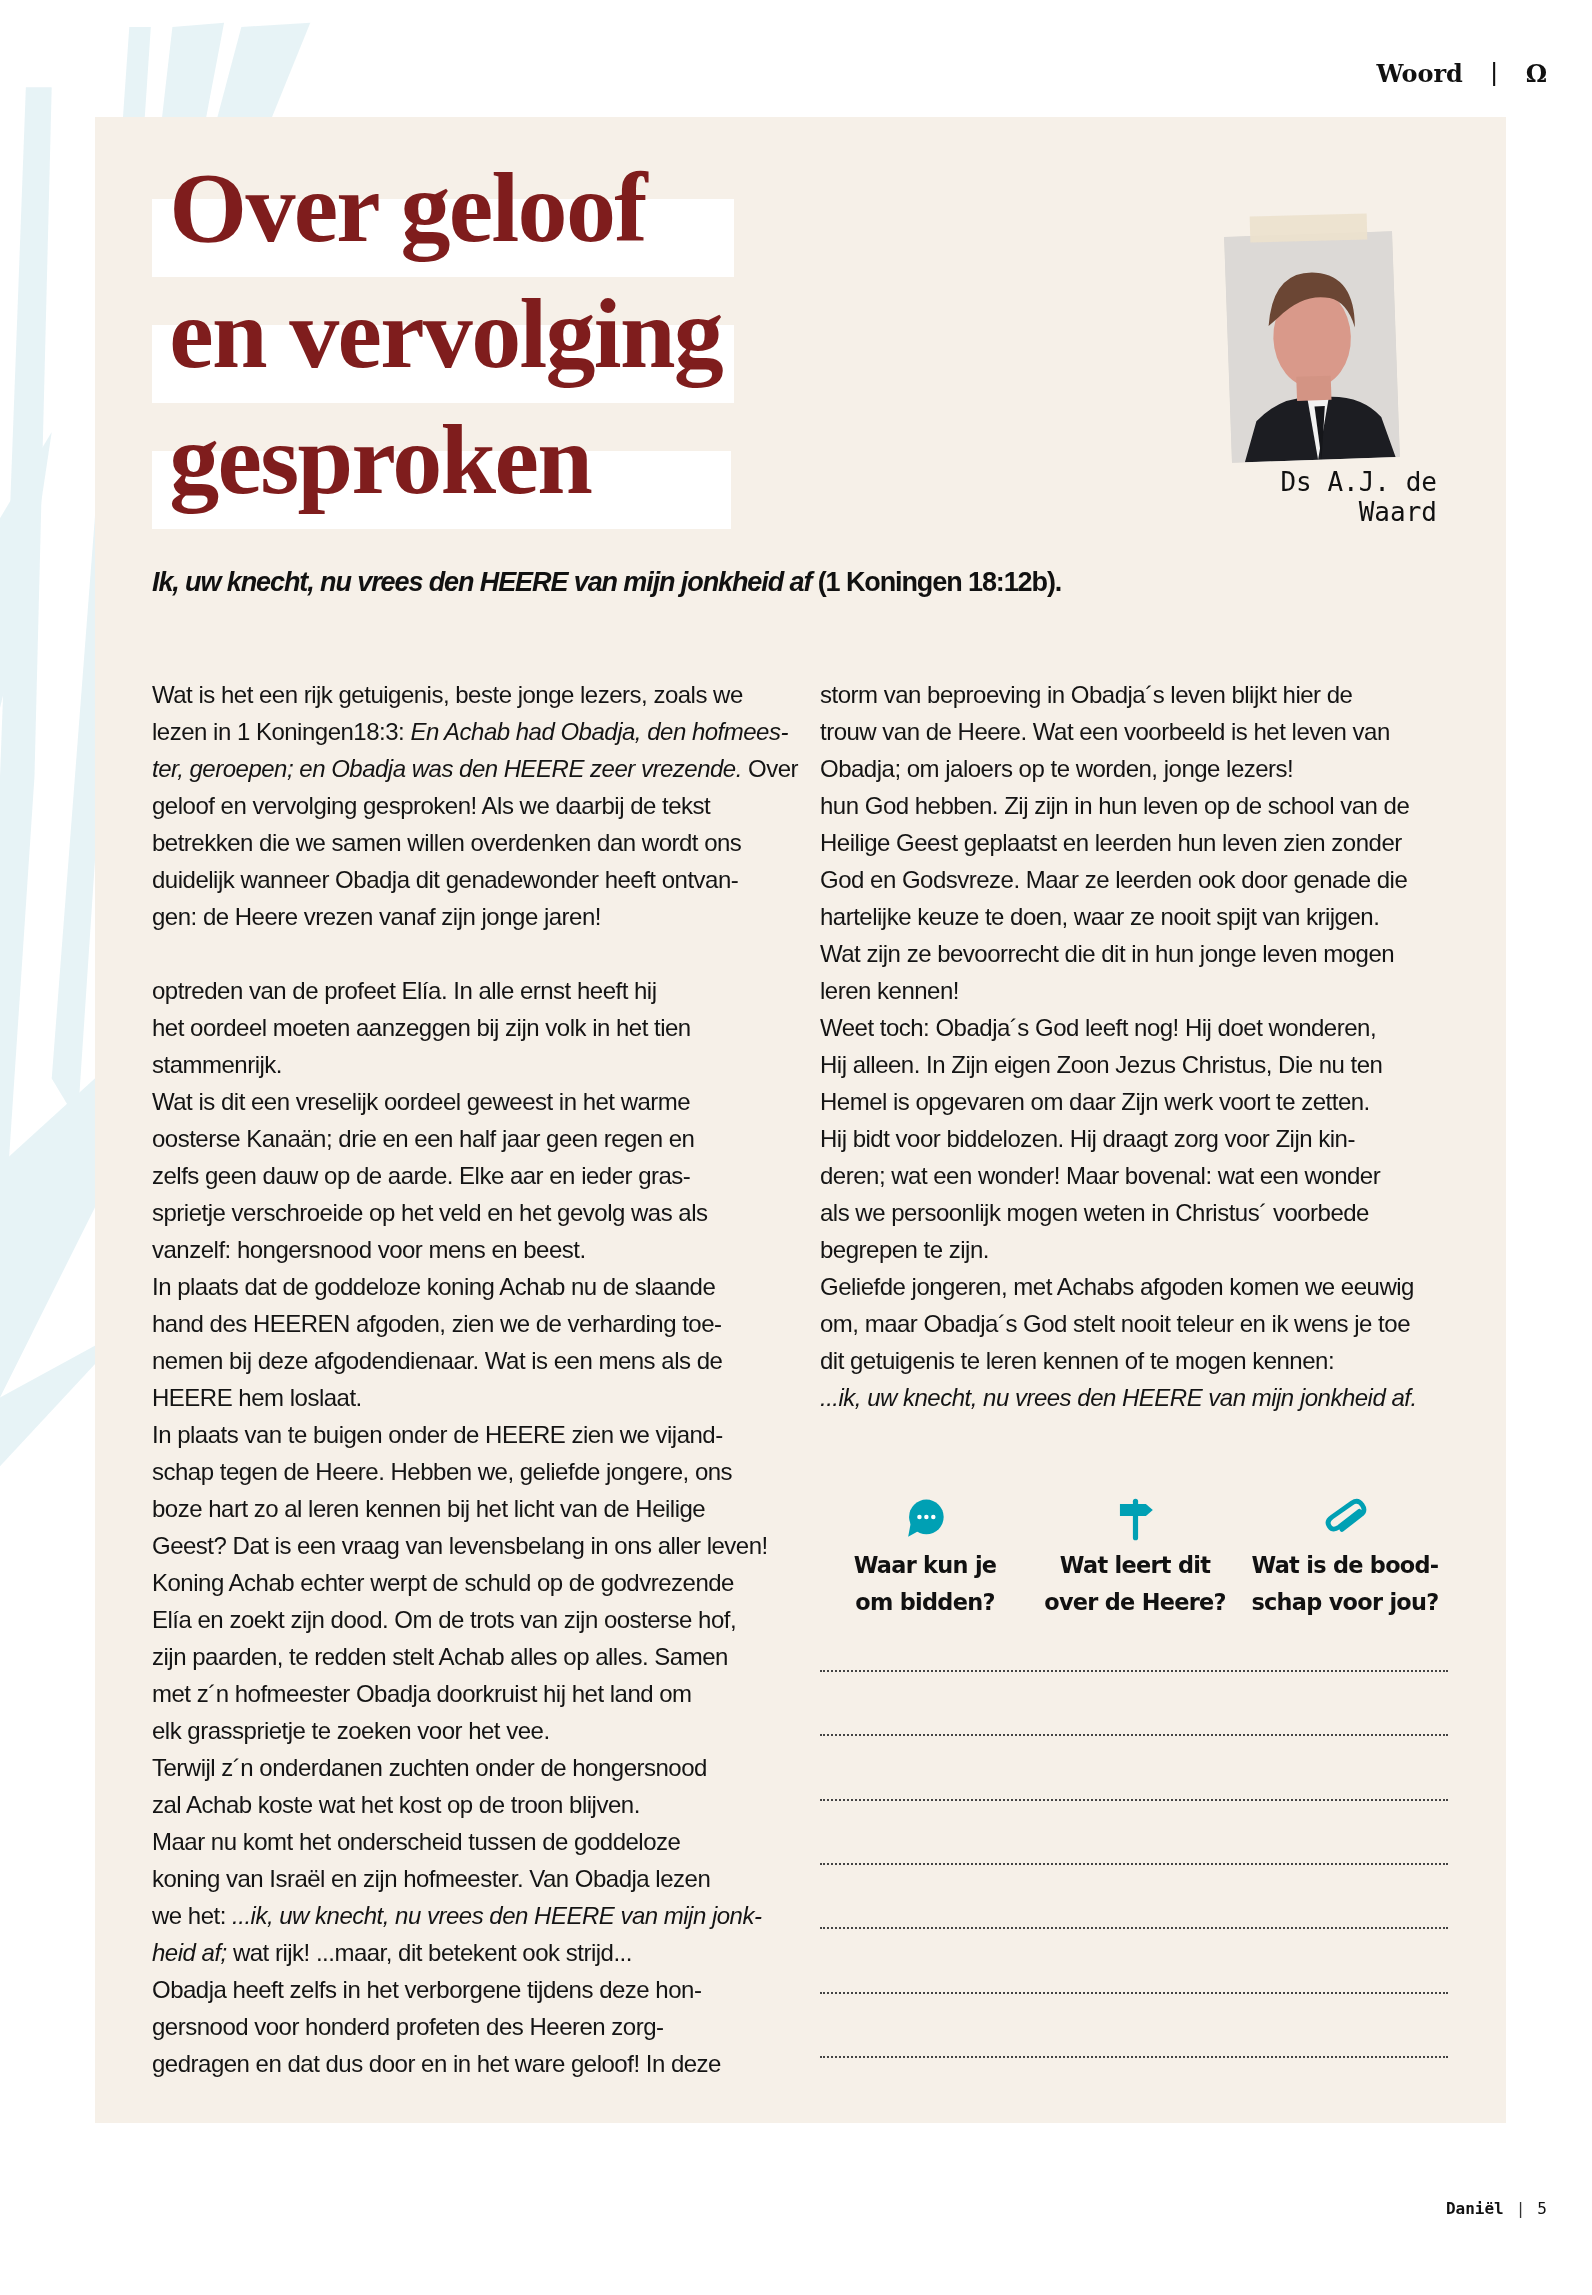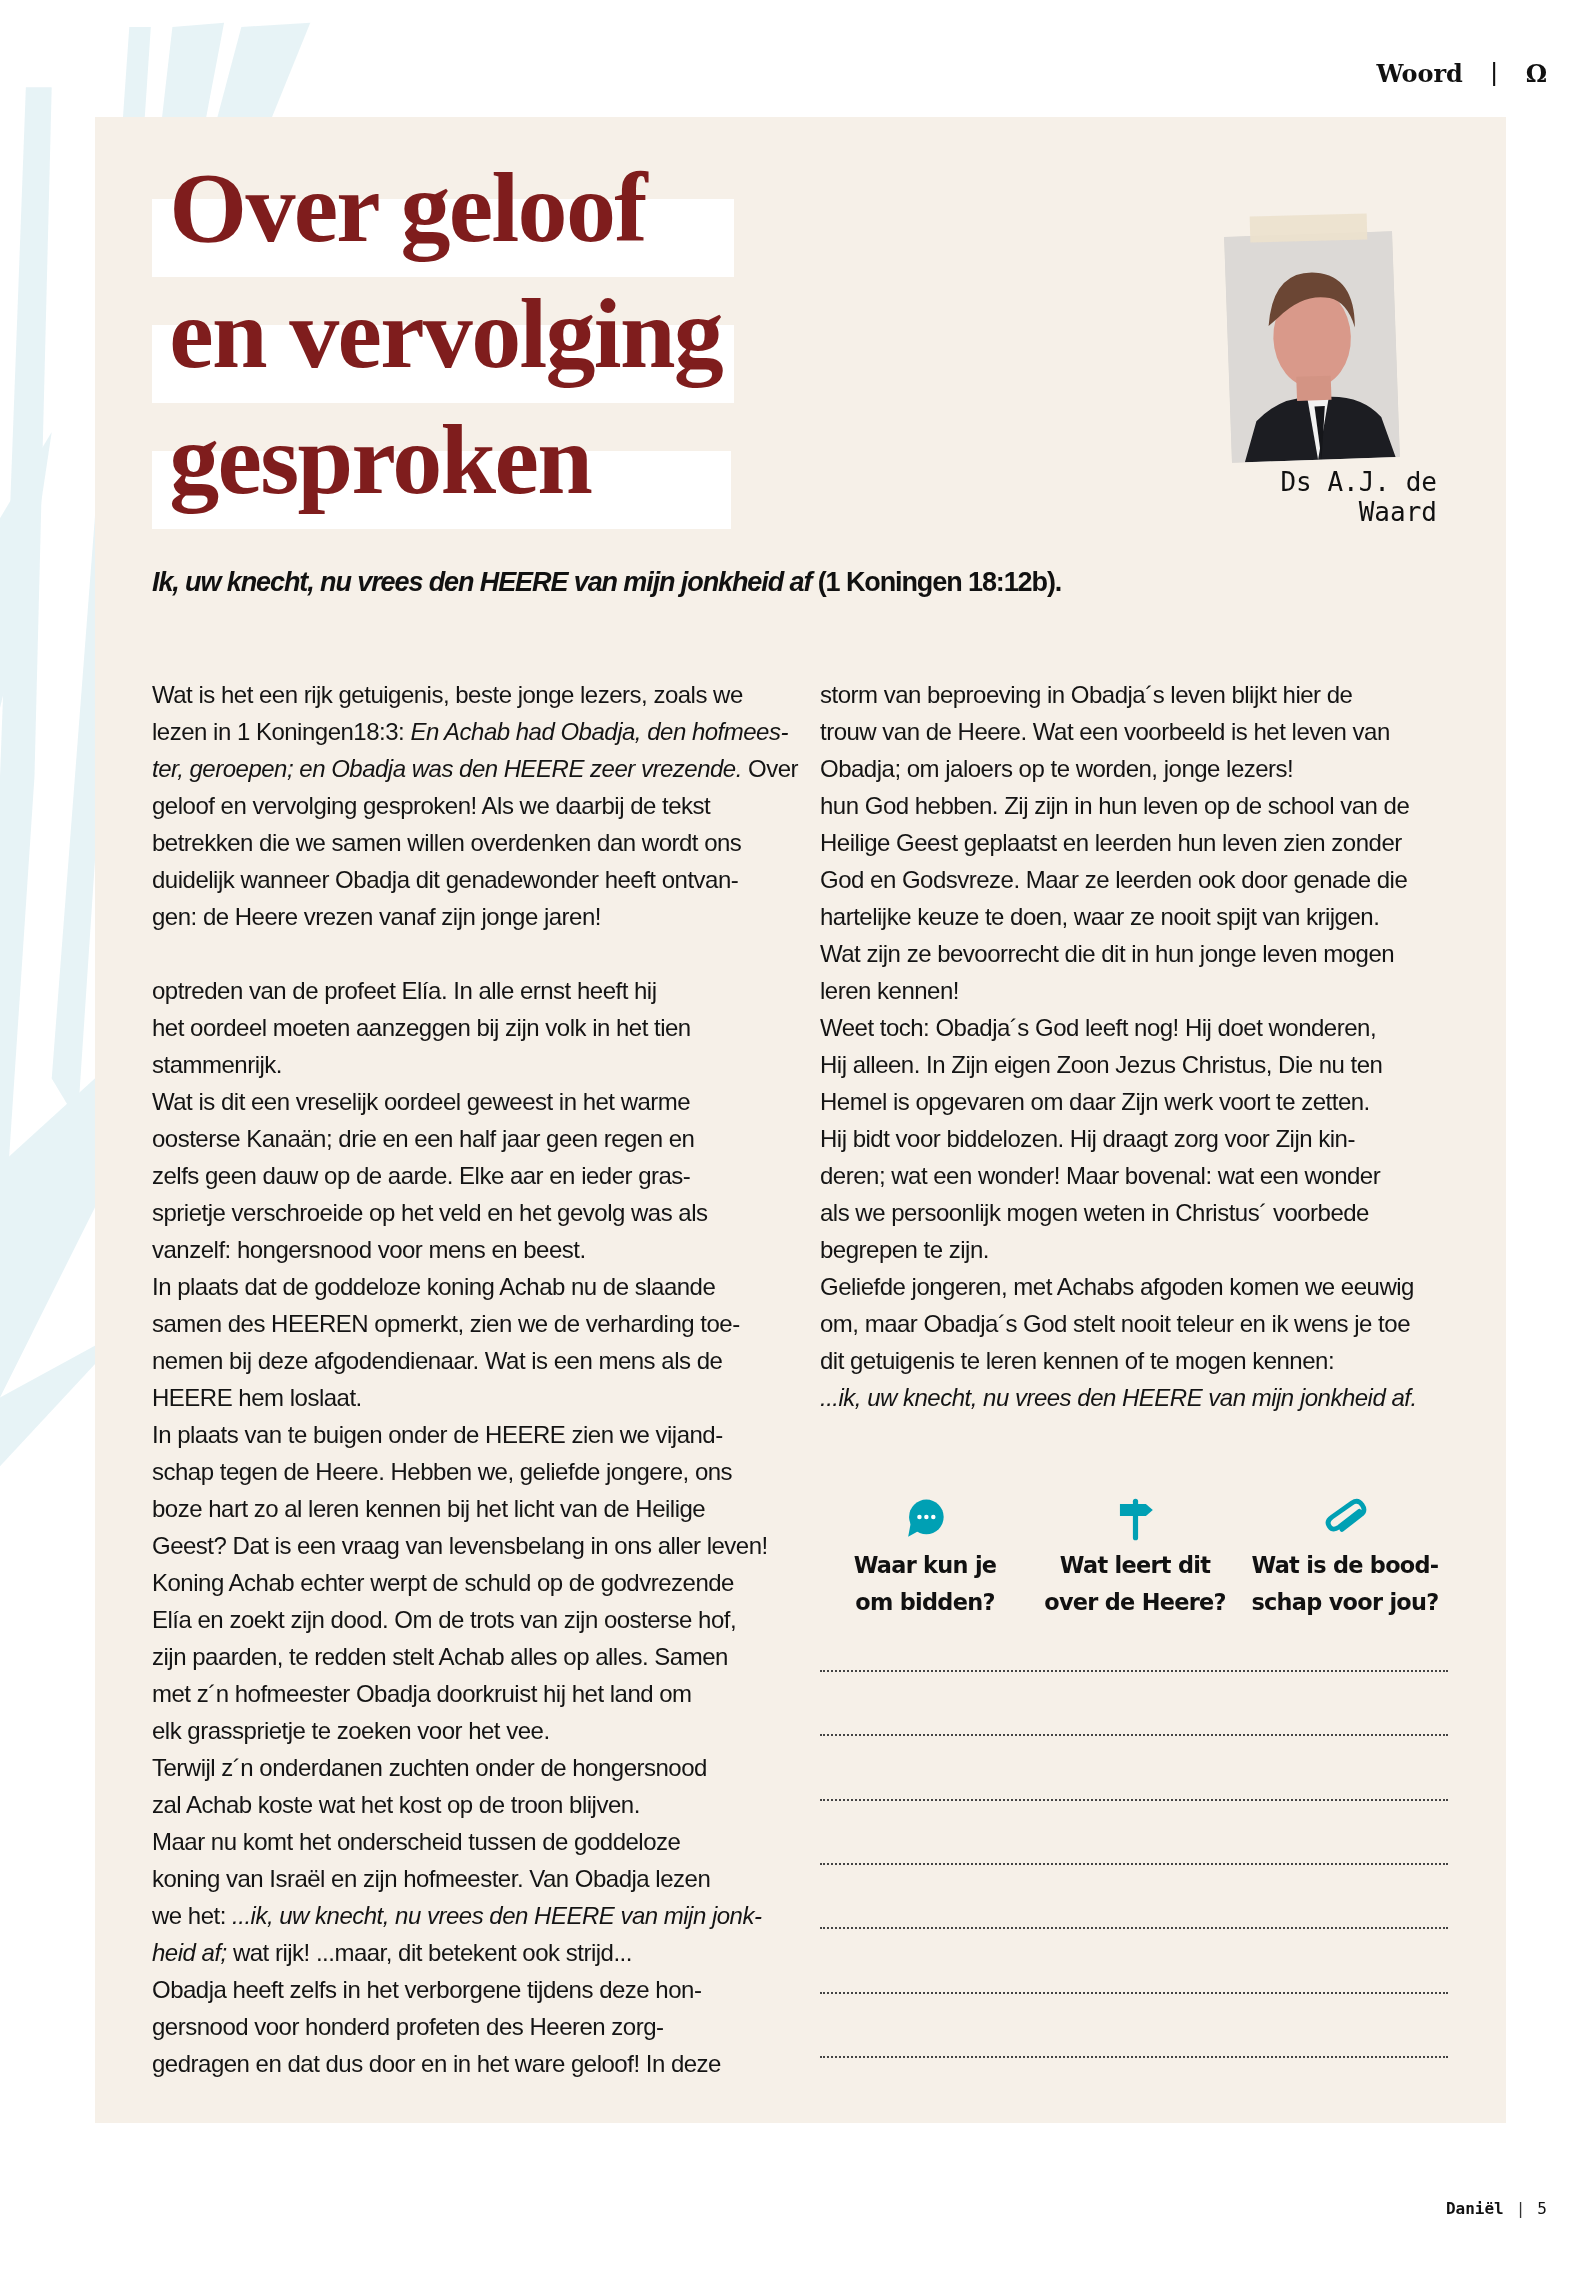--- a/index.html
+++ b/index.html
@@ -134,21 +134,21 @@
     <span class="gap"></span>
     <span class="ln"><span>optreden van de profeet Elía. In alle ernst heeft hij</span></span>
     <span class="ln"><span>het oordeel moeten aanzeggen bij zijn volk in het tien</span></span>
     <span class="ln"><span>stammenrijk.</span></span>
     <span class="ln"><span>Wat is dit een vreselijk oordeel geweest in het warme</span></span>
     <span class="ln"><span>oosterse Kanaän; drie en een half jaar geen regen en</span></span>
     <span class="ln"><span>zelfs geen dauw op de aarde. Elke aar en ieder gras-</span></span>
     <span class="ln"><span>sprietje verschroeide op het veld en het gevolg was als</span></span>
     <span class="ln"><span>vanzelf: hongersnood voor mens en beest.</span></span>
     <span class="ln"><span>In plaats dat de goddeloze koning Achab nu de slaande</span></span>
-    <span class="ln"><span>samen des HEEREN opmerkt, zien we de verharding toe-</span></span>
+    <span class="ln"><span>hand des HEEREN afgoden, zien we de verharding toe-</span></span>
     <span class="ln"><span>nemen bij deze afgodendienaar. Wat is een mens als de</span></span>
     <span class="ln"><span>HEERE hem loslaat.</span></span>
     <span class="ln"><span>In plaats van te buigen onder de HEERE zien we vijand-</span></span>
     <span class="ln"><span>schap tegen de Heere. Hebben we, geliefde jongere, ons</span></span>
     <span class="ln"><span>boze hart zo al leren kennen bij het licht van de Heilige</span></span>
     <span class="ln"><span>Geest? Dat is een vraag van levensbelang in ons aller leven!</span></span>
     <span class="ln"><span>Koning Achab echter werpt de schuld op de godvrezende</span></span>
     <span class="ln"><span>Elía en zoekt zijn dood. Om de trots van zijn oosterse hof,</span></span>
     <span class="ln"><span>zijn paarden, te redden stelt Achab alles op alles. Samen</span></span>
     <span class="ln"><span>met z´n hofmeester Obadja doorkruist hij het land om</span></span>

